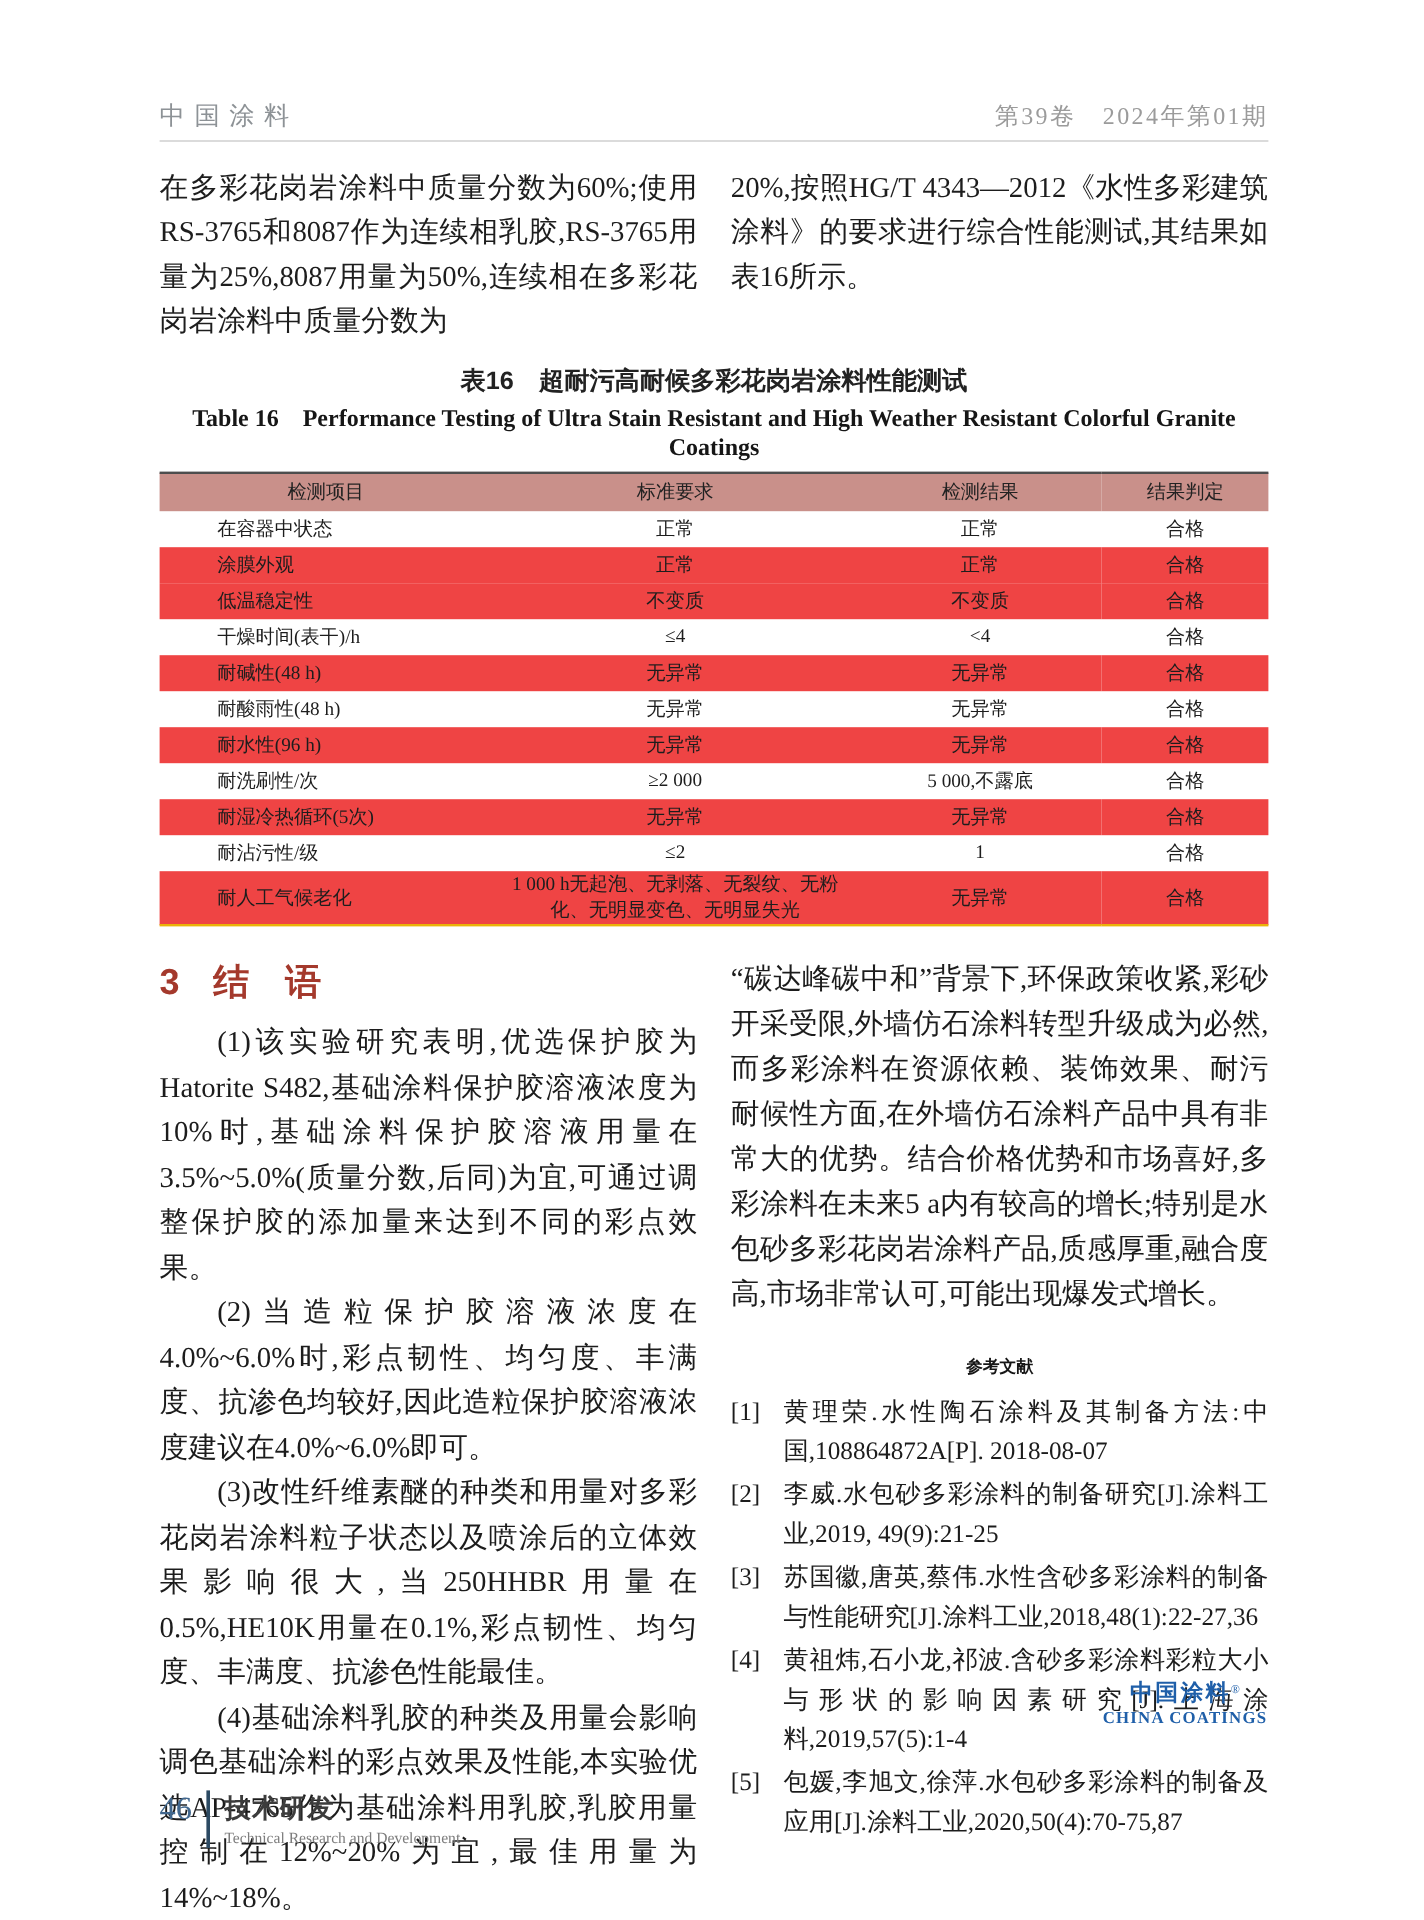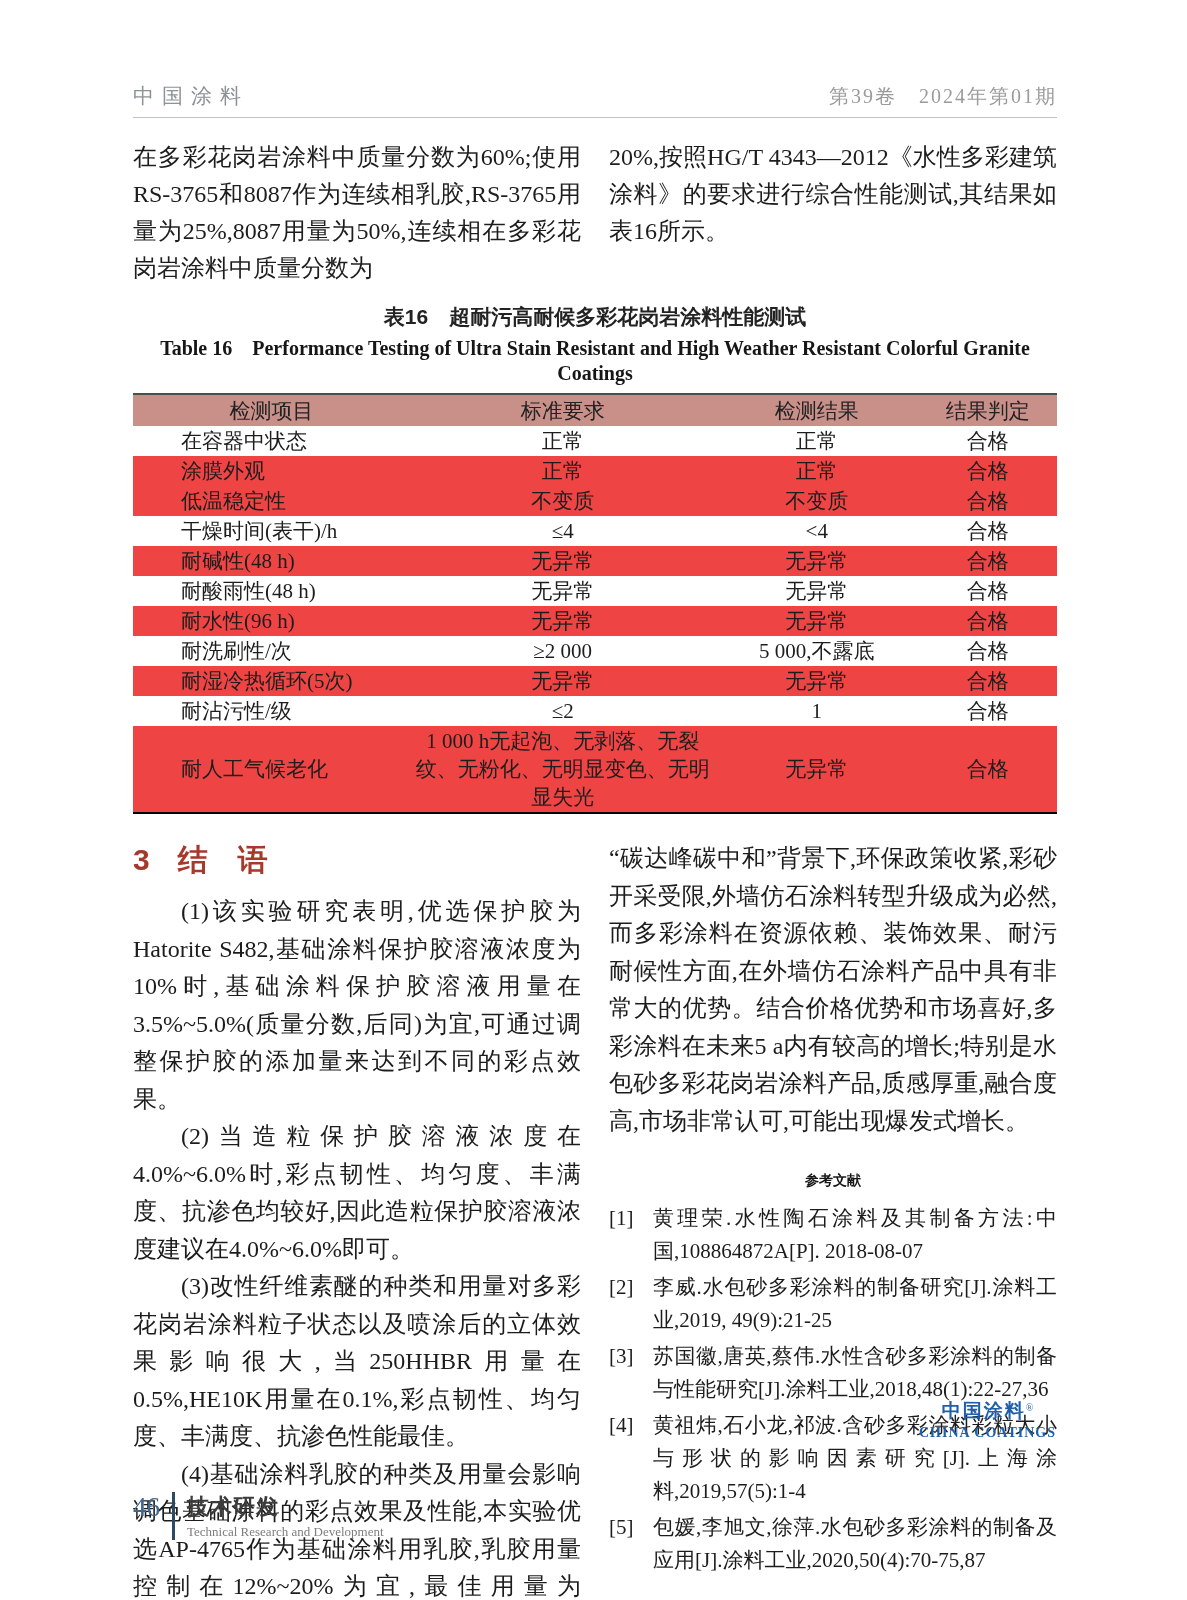--- a/index.html
+++ b/index.html
@@ -39,22 +39,22 @@
     text-align: center; font-weight: bold; font-size: 21px;
     font-family: "Liberation Sans", "DejaVu Sans", sans-serif;
     color: #222; white-space: pre-wrap;
   }
   .table-caption-en {
     text-align: center; font-weight: bold; font-size: 20px;
     margin-top: 4px; color: #161616; white-space: pre-wrap;
   }
   table.perf-table {
     width: 100%; border-collapse: collapse; margin-top: 8px;
-    font-size: 21px; text-align: center;
-    border-top: 2px solid #4d4d4d; border-bottom: 2px solid #000000;
+    font-size: 16px; text-align: center;
+    border-top: 2px solid #4d4d4d; border-bottom: 2px solid #eab308;
   }
   table.perf-table th {
     background: #c9908a; font-weight: normal; height: 32px;
     color: #222;
   }
   table.perf-table td { height: 30px; padding: 1px 4px; color: #1d1d1d; }
   table.perf-table tr.stripe td { background: #ef4444; }
   table.perf-table td.c1 { text-align: left; padding-left: 48px; }
   table.perf-table col.w1 { width: 30%; }
   table.perf-table col.w2 { width: 33%; }

